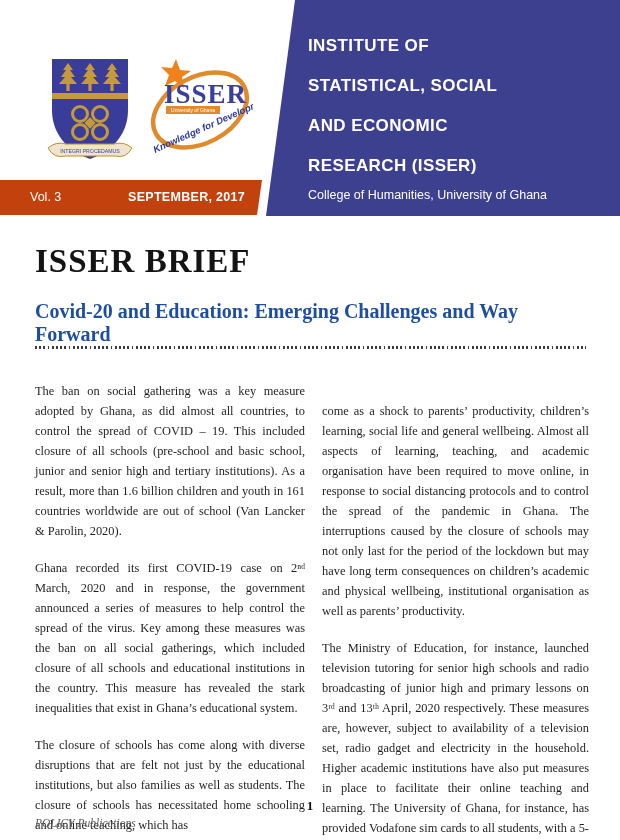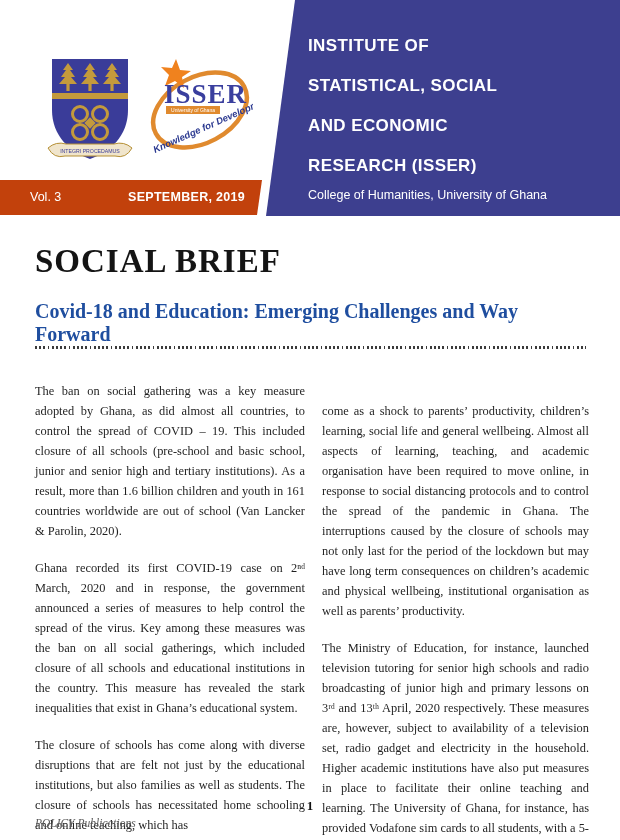--- a/index.html
+++ b/index.html
@@ -82,21 +82,21 @@
     <div class="inst-text">
       <div class="inst-line">INSTITUTE OF</div>
       <div class="inst-line">STATISTICAL, SOCIAL</div>
       <div class="inst-line">AND ECONOMIC</div>
       <div class="inst-line">RESEARCH (ISSER)</div>
       <div class="inst-sub">College of Humanities, University of Ghana</div>
     </div>
 
     <div class="orange-bar">
       <span class="vol">Vol. 3</span>
-      <span class="issue-date">SEPTEMBER, 2019</span>
+      <span class="issue-date">SEPTEMBER, 2017</span>
     </div>
 
     <div class="ug-crest">
       <svg viewBox="0 0 88 112" width="88" height="112">
         <path d="M6 3 H82 V54 C82 80 64 96 44 103 C24 96 6 80 6 54 Z" fill="#3A3C99"></path>
         <g fill="#C49A3C">
           <g transform="translate(22,7)">
             <path d="M0 0 L5 7 L2 7 L7 14 L3 14 L9 21 L1.6 21 L1.6 28 L-1.6 28 L-1.6 21 L-9 21 L-3 14 L-7 14 L-2 7 L-5 7 Z"></path>
           </g>
           <g transform="translate(44,7)">
@@ -126,22 +126,22 @@
         </g>
         <path d="M29 3 L33 14 L44 15 L35 21 L37 32 L28 25 L18 30 L22 19 L14 11 L25 12 Z" fill="#F0821E"></path>
         <text x="17" y="47" font-size="27" font-weight="bold" letter-spacing="1" font-family="Liberation Serif, serif" fill="#3A3F9E">ISSER</text>
         <rect x="19" y="50" width="54" height="8" fill="#E08A2E"></rect>
         <text x="46" y="56" font-size="5" text-anchor="middle" fill="#ffffff" font-family="Liberation Sans, sans-serif">University of Ghana</text>
         <text x="8" y="97" font-size="9.5" font-weight="bold" font-style="italic" fill="#2B3990" transform="rotate(-24 8 97)" font-family="Liberation Sans, sans-serif">Knowledge for Development</text>
       </svg>
     </div>
   </header>
 
-  <h1 class="policy-title">SOCIAL BRIEF</h1>
-  <h2 class="brief-title">Covid-18 and Education: Emerging Challenges and Way Forward</h2>
+  <h1 class="policy-title">ISSER BRIEF</h1>
+  <h2 class="brief-title">Covid-20 and Education: Emerging Challenges and Way Forward</h2>
   <div class="dotted-sep"></div>
 
   <main class="columns">
     <div class="col col-left">
       <p>The ban on social gathering was a key measure adopted by Ghana, as did almost all countries, to control the spread of COVID – 19. This included closure of all schools (pre-school and basic school, junior and senior high and tertiary institutions). As a result, more than 1.6 billion children and youth in 161 countries worldwide are out of school (Van Lancker &amp; Parolin, 2020).</p>
       <p>Ghana recorded its first COVID-19 case on 2ⁿᵈ March, 2020 and in response, the government announced a series of measures to help control the spread of the virus.  Key among these measures was the ban on all social gatherings, which included closure of all schools and educational institutions in the country. This measure has revealed the stark inequalities that exist in Ghana’s educational system.</p>
       <p>The closure of schools has come along with diverse disruptions that are felt not just by the educational institutions, but also families as well as students. The closure of schools has necessitated home schooling and online teaching, which has</p>
     </div>
     <div class="col col-right">
       <p>come as a shock to parents’ productivity, children’s learning, social life and general wellbeing. Almost all aspects of learning, teaching, and academic organisation have been required to move online, in response to social distancing protocols and to control the spread of the pandemic in Ghana. The interruptions caused by the closure of schools may not only last for the period of the lockdown but may have long term consequences on children’s academic and physical wellbeing, institutional organisation as well as parents’ productivity.</p>

